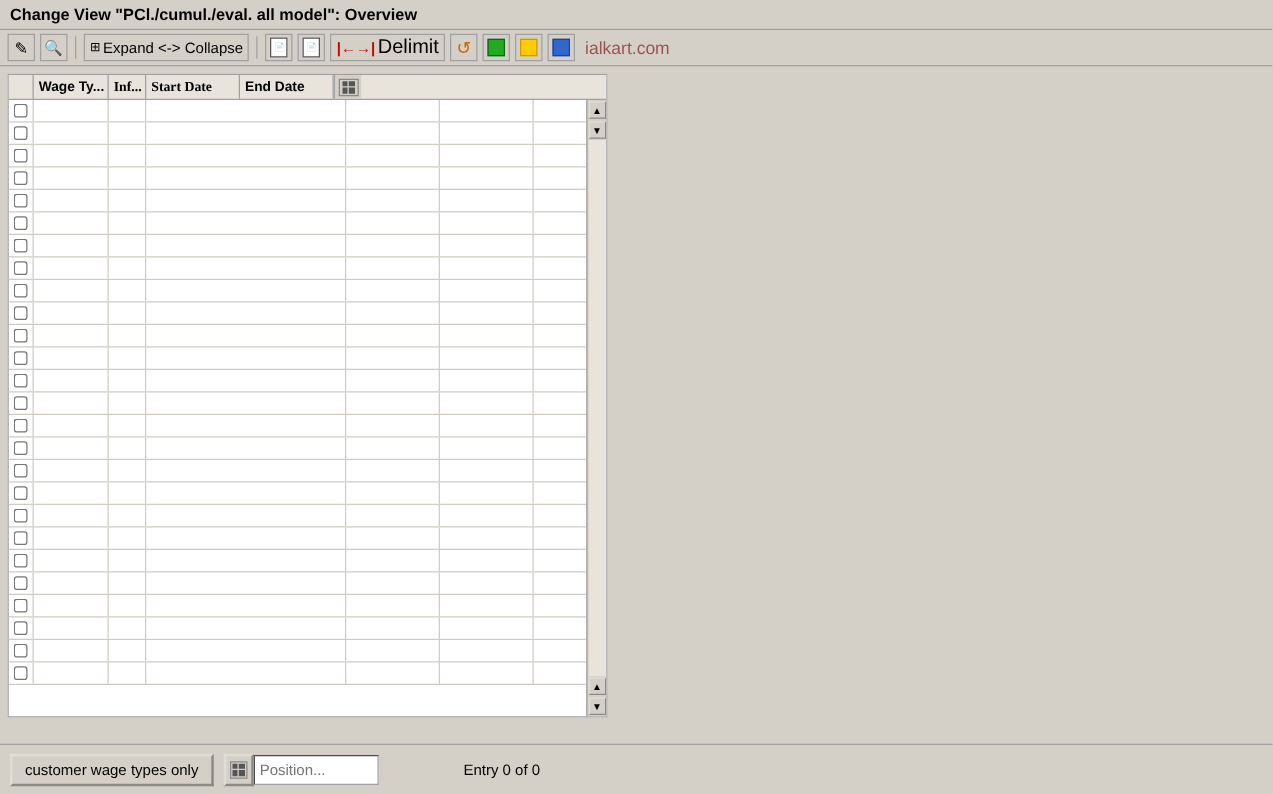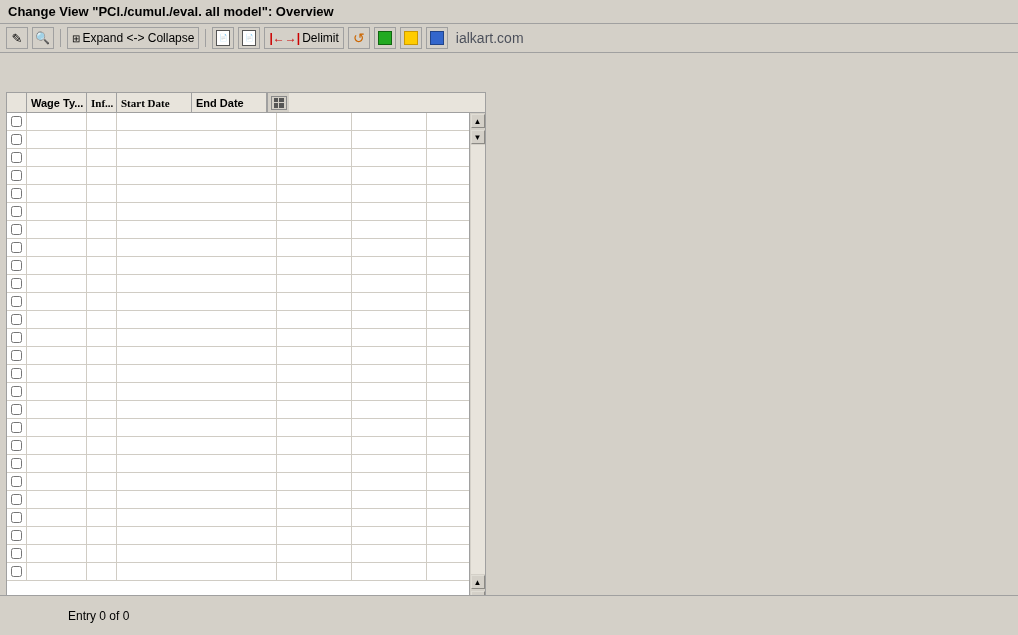--- a/index.html
+++ b/index.html
@@ -58,21 +58,21 @@
 
     .toolbar-separator {
       width: 1px;
       height: 18px;
       background: #a0a0a0;
       margin: 0 2px;
     }
 
     .watermark {
       font-size: 14px;
-      color: #0f172a;
+      color: #7f1d1d;
       opacity: 0.7;
       margin-left: 4px;
     }
 
     
     .main-content {
       display: flex;
       height: calc(635px - 80px - 40px);
       padding: 6px;
       gap: 6px;
@@ -80,21 +80,20 @@
 
     
     .table-container {
       width: 480px;
       height: 100%;
       background: #fff;
       border: 1px solid #a0a0a0;
       overflow: hidden;
       display: flex;
       flex-direction: column;
-      margin-top: 33px;
     }
 
     .table-header {
       display: flex;
       background: #e8e4dc;
       border-bottom: 1px solid #a0a0a0;
       min-height: 20px;
     }
 
     .col-checkbox {
@@ -274,21 +273,21 @@
 
   <div class="toolbar-btn">
     <div style="width:14px;height:16px;background:#fff;border:1px solid #555;font-size:7px;display:flex;align-items:center;justify-content:center;">📄</div>
   </div>
   <div class="toolbar-btn">
     <div style="width:14px;height:16px;background:#fff;border:1px solid #555;font-size:7px;display:flex;align-items:center;justify-content:center;">📄</div>
   </div>
 
   <div class="toolbar-text-btn">
     <span style="color:#cc0000;font-weight:bold;font-size:12px;">|←→|</span>
-    <span style="font-size:12px;">Delimit</span>
+    <span style="font-size:16px;">Delimit</span>
   </div>
 
   <div class="toolbar-btn">
     <span style="color:#cc6600;font-size:14px;">↺</span>
   </div>
 
   <div class="toolbar-btn">
     <div style="width:14px;height:14px;background:#22aa22;border:1px solid #116611;"></div>
   </div>
 
@@ -597,14 +596,26 @@
         <div class="scroll-arrow">▲</div>
         <div class="scroll-arrow">▼</div>
       </div>
     </div>
   </div>
 
   <div class="right-area"></div>
 </div>
 
 <div class="status-bar">
+  <button class="status-btn">customer wage types only</button>
+  <div style="display:flex;align-items:center;gap:0;">
+    <button class="position-btn">
+      <div style="width:14px;height:14px;background:#d4d0c8;border:1px solid #888;display:grid;grid-template-columns:1fr 1fr;gap:1px;padding:1px;">
+        <div style="background:#555;"></div>
+          <div style="background:#555;"></div>
+        <div style="background:#555;"></div>
+          <div style="background:#555;"></div>
+      </div>
+    </button>
+    <input class="position-field" type="text" placeholder="Position..." style="">
+  </div>
   <span class="entry-text">Entry 0 of 0</span>
 </div>
 
 </body></html>

